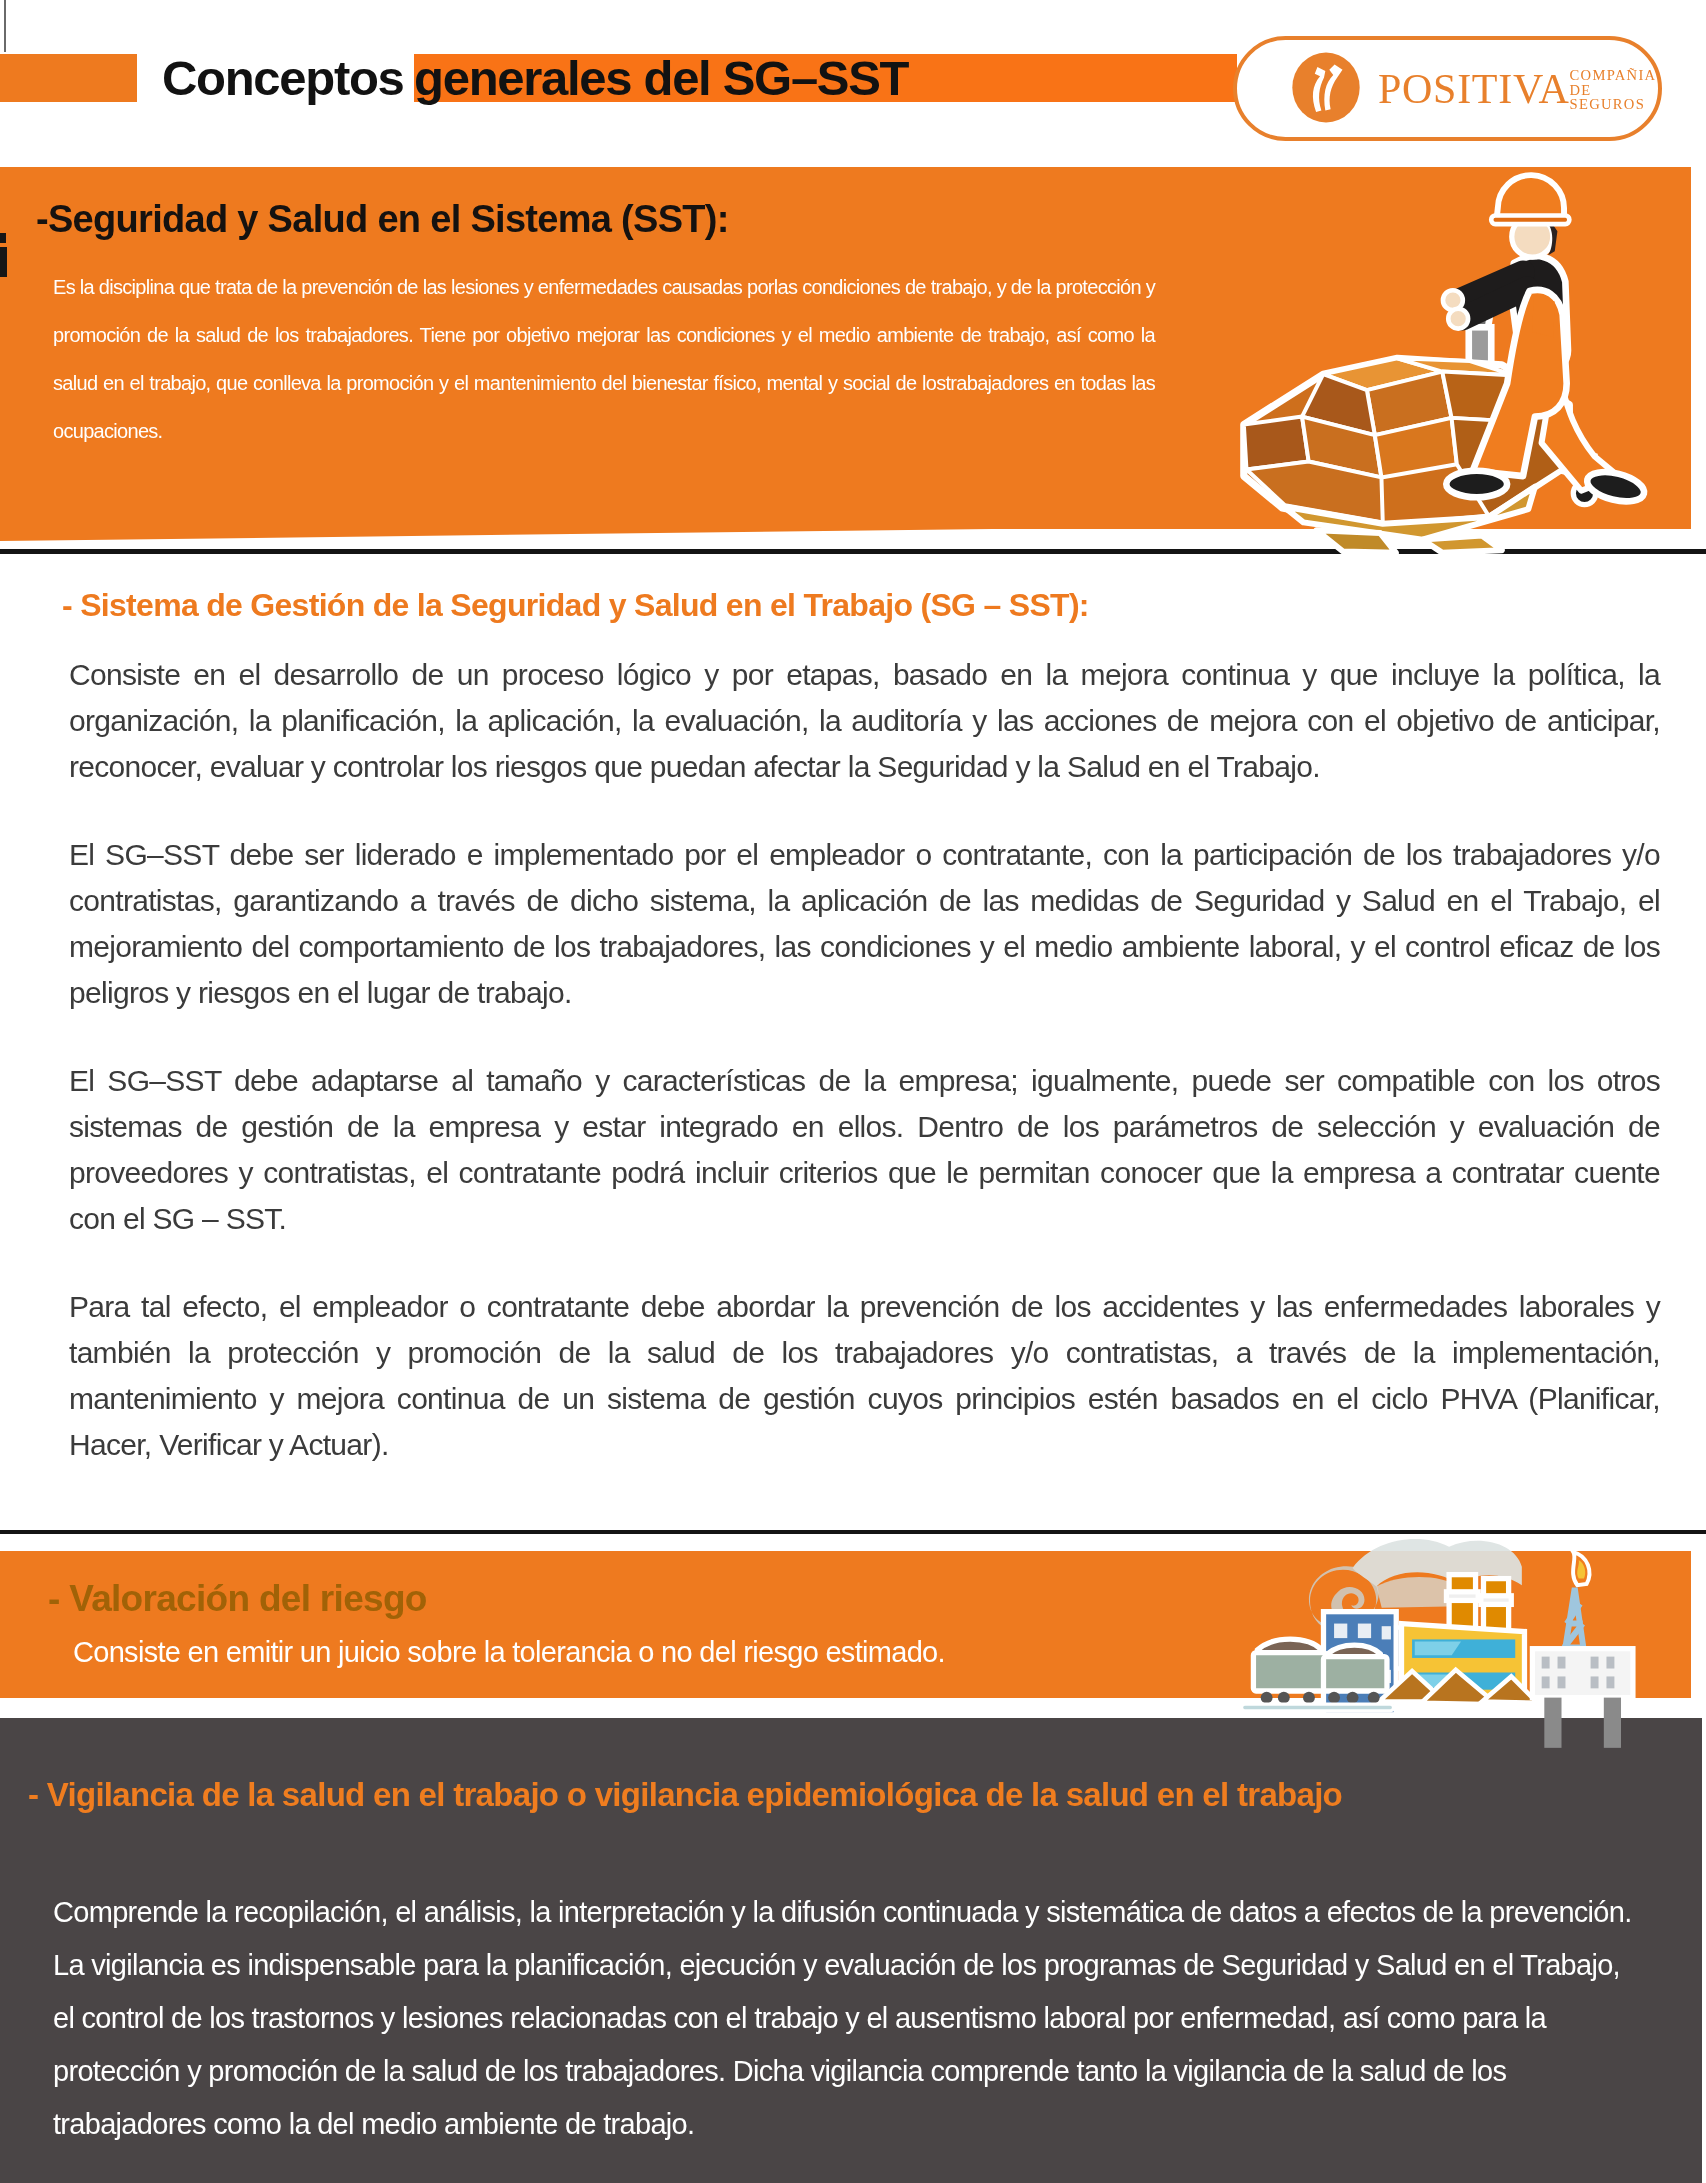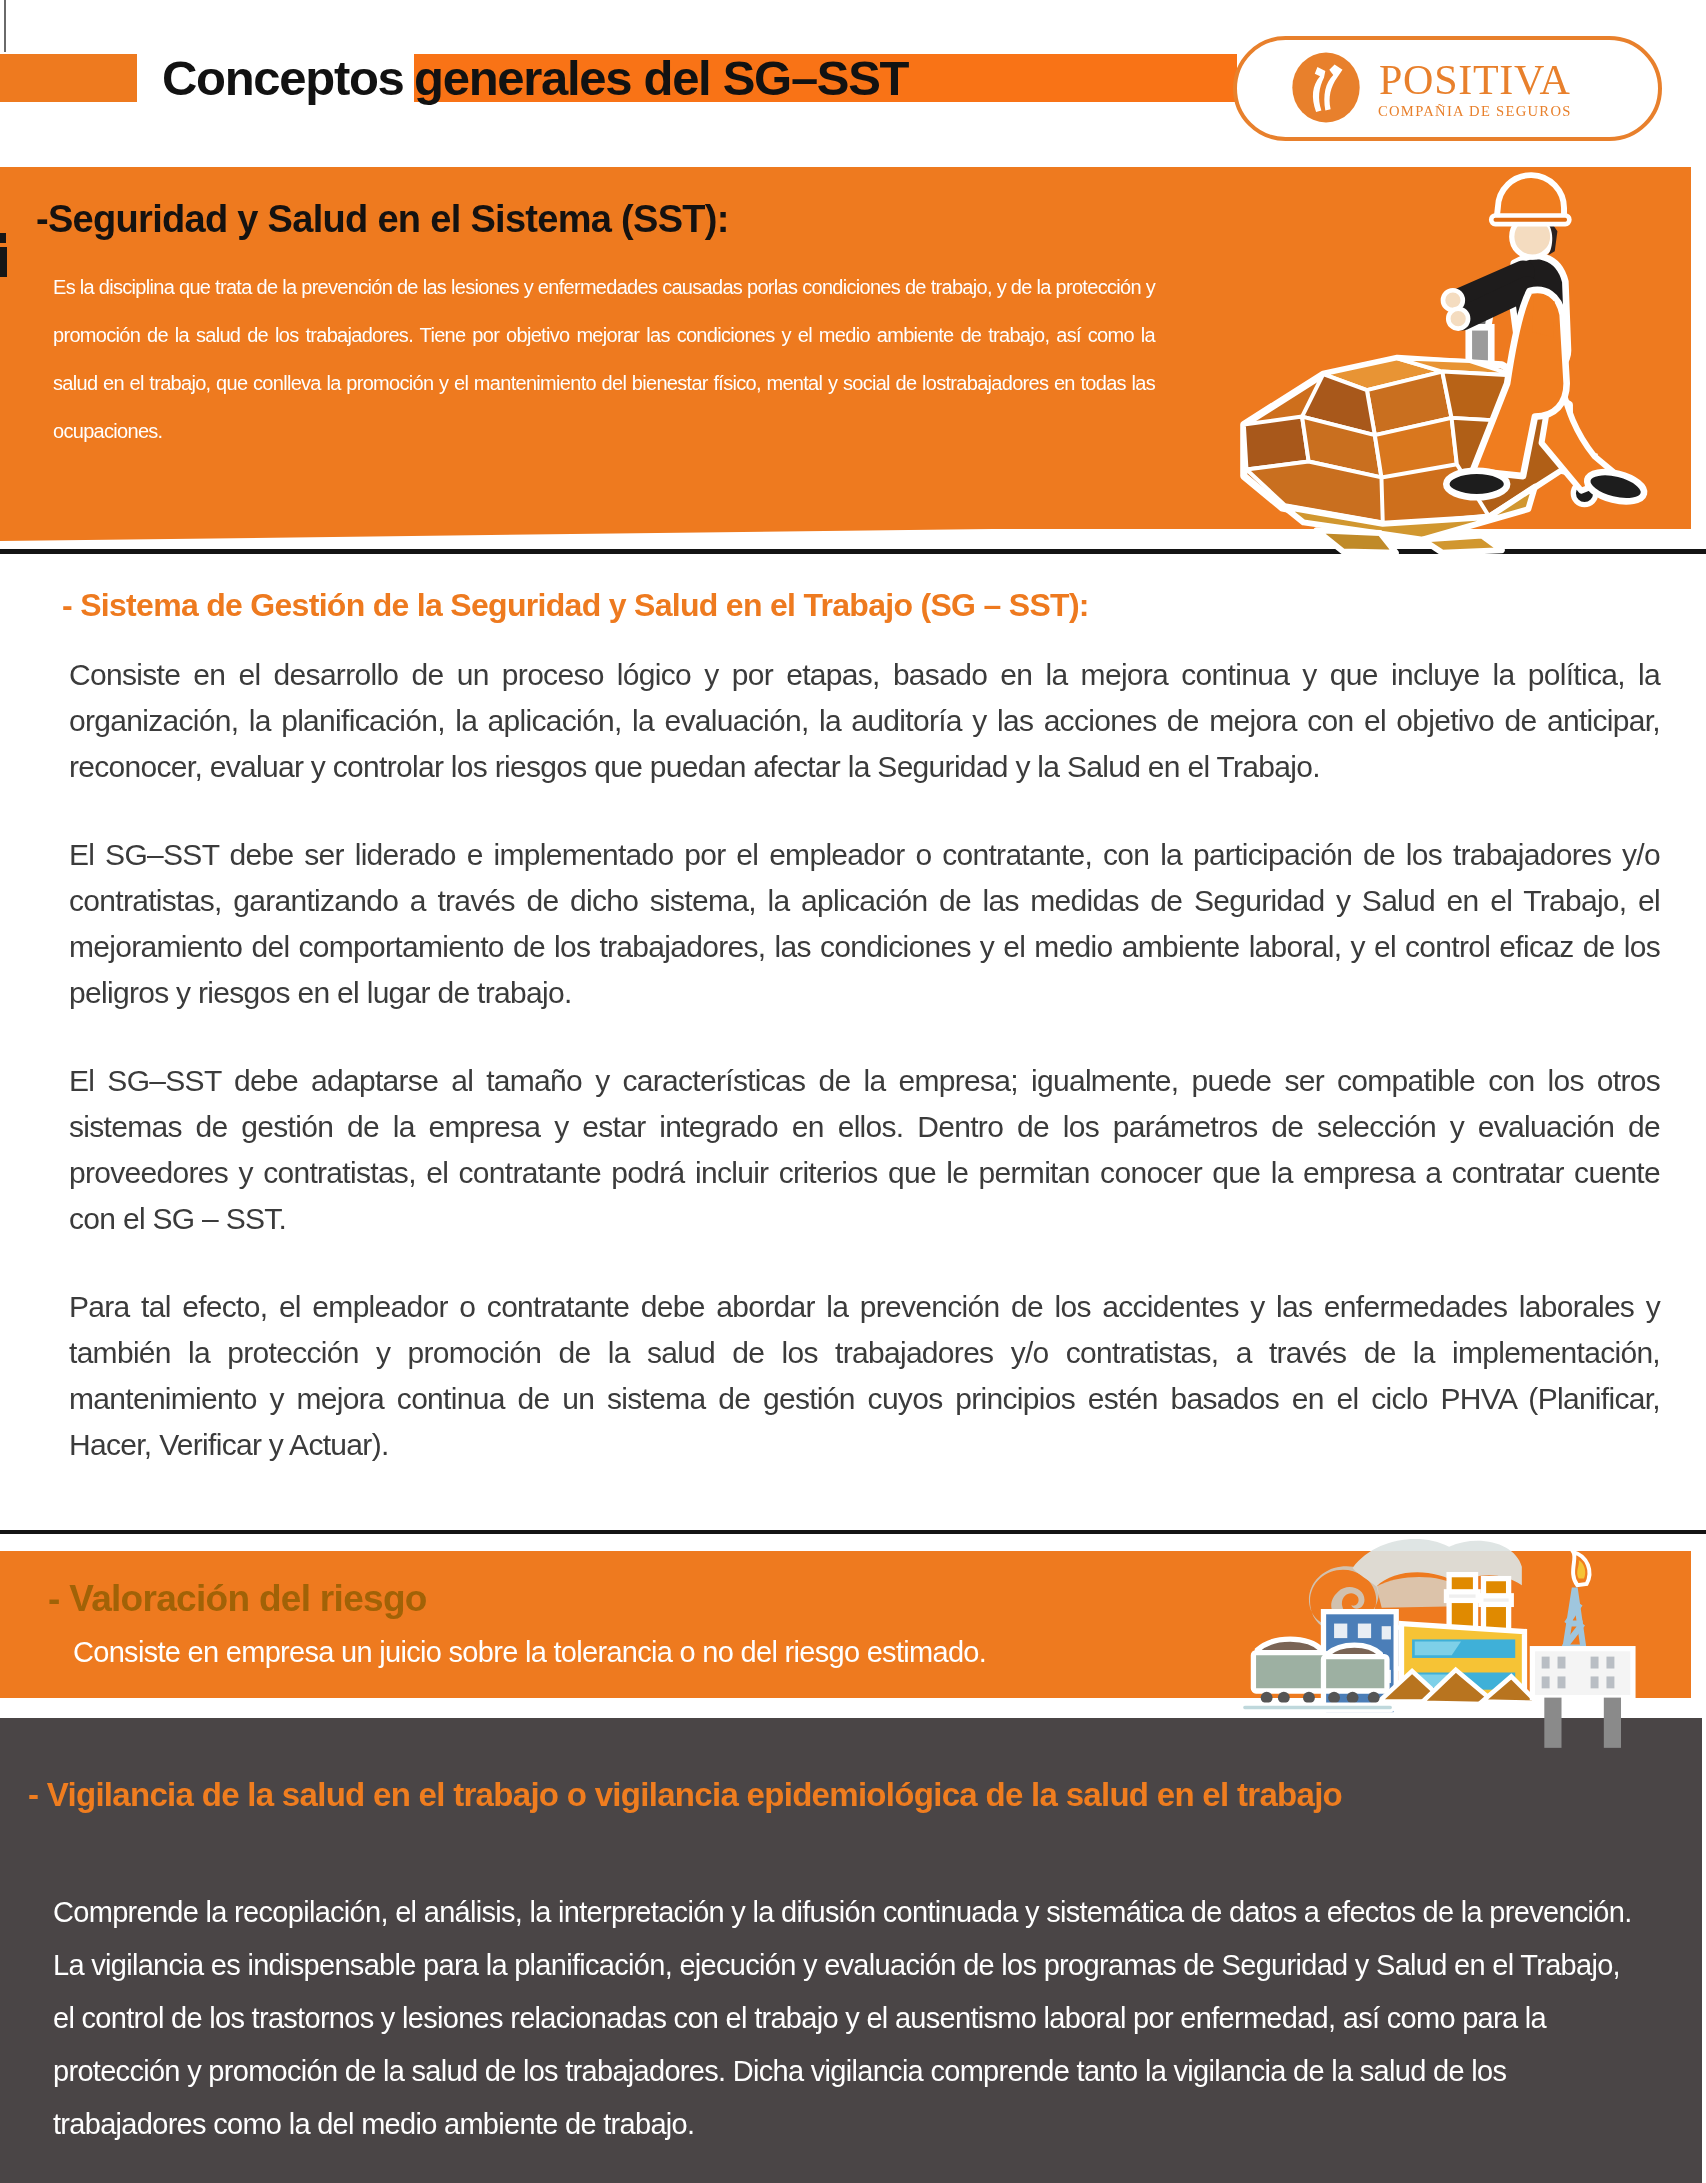--- a/index.html
+++ b/index.html
@@ -11,21 +11,21 @@
   .left-bar{position:absolute;left:0;top:54px;width:137px;height:48px;background:#EE7A1F;}
   .title-row{position:absolute;left:162px;top:54px;width:1075px;height:48px;display:flex;align-items:center;}
   .title-prefix{font-size:49px;font-weight:800;letter-spacing:-1.3px;color:#121212;white-space:nowrap;padding-right:10.6px;}
   .title-highlight{flex:1;height:48px;background:#f97316;display:flex;align-items:center;}
   .title-highlight span{font-size:49px;font-weight:800;letter-spacing:-1.3px;color:#121212;white-space:nowrap;}
   .logo-pill{
     position:absolute;left:1233px;top:36px;width:429px;height:105px;background:#fff;
     border:4.6px solid #E8802C;border-radius:56px;box-sizing:border-box;
     display:flex;align-items:center;padding-left:54px;gap:17px;z-index:5;
   }
-  .logo-text{display:flex;flex-direction:column;align-items:center;line-height:1;}
+  .logo-text{display:flex;flex-direction:row;align-items:center;line-height:1;}
   .logo-name{font-family:"Liberation Serif", serif;font-size:42px;color:#E8802C;letter-spacing:0.7px;}
   .logo-tagline{font-family:Liberation Serif, serif;font-size:14.6px;color:#E8802C;letter-spacing:1.3px;margin-top:2.6px;}
   
   .sec-sst{position:absolute;left:0;top:167px;width:1691px;height:362px;background:#EE7A1F;}
   .sst-wedge{position:absolute;left:0;top:529px;width:992px;height:12px;background:#EE7A1F;
     clip-path:polygon(0 0,100% 0,0 100%);}
   .sst-heading{position:absolute;left:36px;top:198px;font-size:38px;font-weight:800;
     letter-spacing:-0.7px;color:#151210;}
   .sst-body{position:absolute;left:53px;top:263px;width:1102px;font-size:20px;line-height:48px;
     color:#ffffff;letter-spacing:-0.7px;text-align:justify;}
@@ -157,21 +157,21 @@
     <p>Consiste en el desarrollo de un proceso lógico y por etapas, basado en la mejora continua y que incluye la política, la organización, la planificación, la aplicación, la evaluación, la auditoría y las acciones de mejora con el objetivo de anticipar, reconocer, evaluar y controlar los riesgos que puedan afectar la Seguridad y la Salud en el Trabajo.</p>
     <p>El SG–SST debe ser liderado e implementado por el empleador o contratante, con la participación de los trabajadores y/o contratistas, garantizando a través de dicho sistema, la aplicación de las medidas de Seguridad y Salud en el Trabajo, el mejoramiento del comportamiento de los trabajadores, las condiciones y el medio ambiente laboral, y el control eficaz de los peligros y riesgos en el lugar de trabajo.</p>
     <p>El SG–SST debe adaptarse al tamaño y características de la empresa; igualmente, puede ser compatible con los otros sistemas de gestión de la empresa y estar integrado en ellos. Dentro de los parámetros de selección y evaluación de proveedores y contratistas, el contratante podrá incluir criterios que le permitan conocer que la empresa a contratar cuente con el SG – SST.</p>
     <p>Para tal efecto, el empleador o contratante debe abordar la prevención de los accidentes y las enfermedades laborales y también la protección y promoción de la salud de los trabajadores y/o contratistas, a través de la implementación, mantenimiento y mejora continua de un sistema de gestión cuyos principios estén basados en el ciclo PHVA (Planificar, Hacer, Verificar y Actuar).</p>
   </div>
 
   <div class="rule2"></div>
 
   <div class="sec-val"></div>
   <div class="val-heading">- Valoración del riesgo</div>
-  <div class="val-body">Consiste en empresa un juicio sobre la tolerancia o no del riesgo estimado.</div>
+  <div class="val-body">Consiste en emitir un juicio sobre la tolerancia o no del riesgo estimado.</div>
 
   <div class="factory-illu">
     <svg width="439" height="274" viewBox="0 0 664 414">
 
       <g fill="#CFC8BC" opacity="0.92">
         <path d="M178,230 C120,236 112,160 168,142 C214,128 252,168 228,204 C214,224 184,222 180,198 C178,182 196,174 204,186 C208,194 200,202 194,198 C198,208 214,204 214,190 C214,172 188,164 174,178 C152,198 168,226 196,226 C236,226 244,176 212,154 C172,128 120,160 134,208 C140,228 160,240 178,238 Z"></path>
         <path d="M196,142 C230,96 300,88 342,110 C386,90 442,104 452,140 L452,168 C420,146 380,150 356,166 C320,142 260,142 232,170 C214,156 200,148 196,142 Z" fill="#DDE3E2"></path>
         <path d="M232,170 C270,150 330,152 356,170 L360,200 240,202 Z" fill="#D6DDDC" opacity="0.8"></path>
       </g>
 

